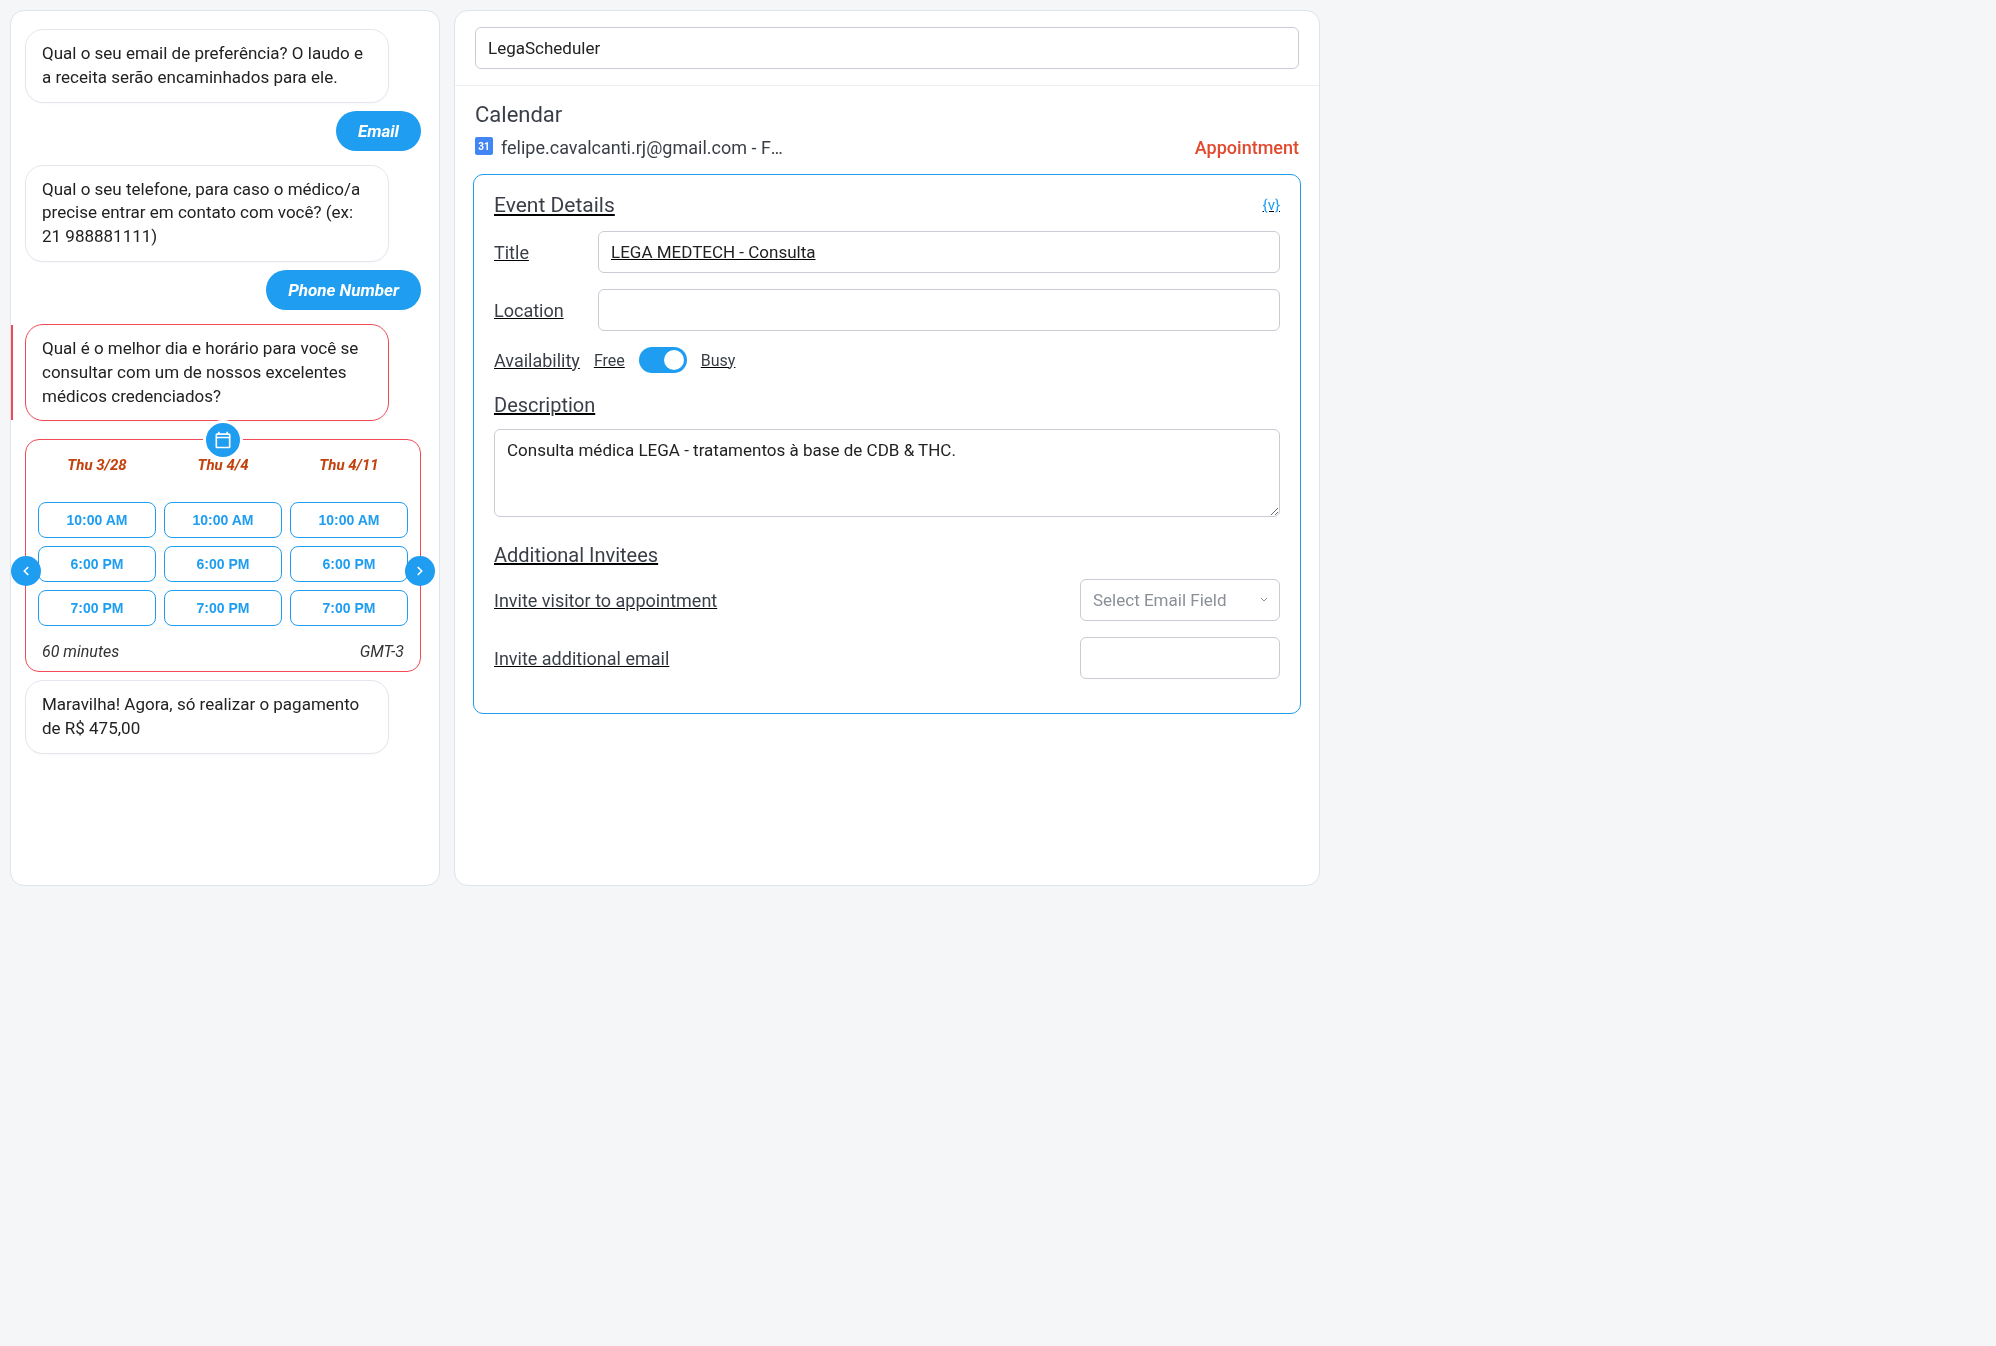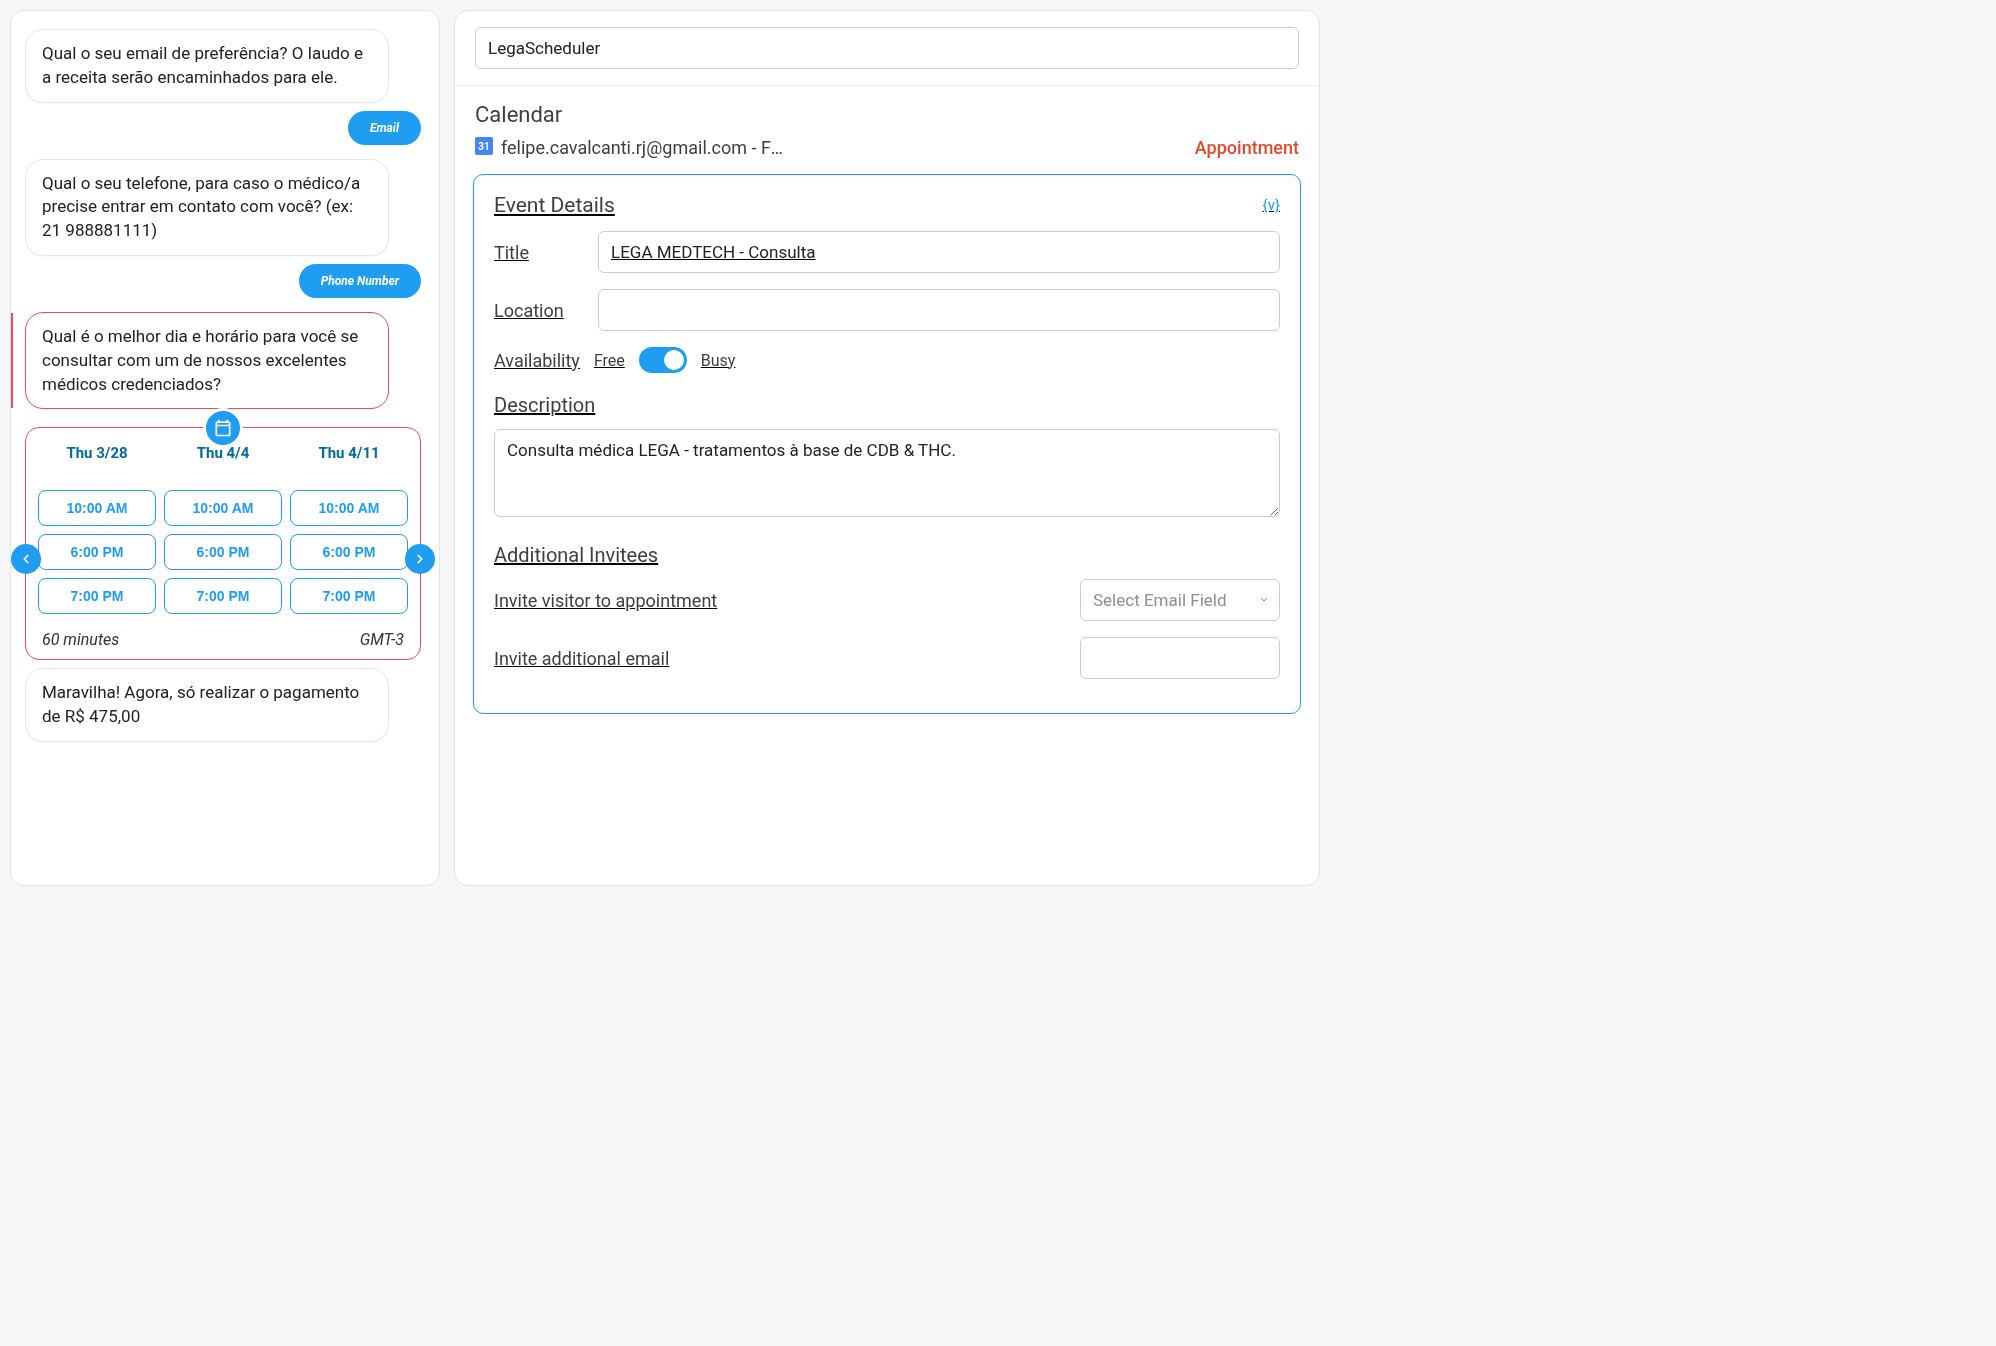--- a/index.html
+++ b/index.html
@@ -50,21 +50,21 @@
     font-size: 17px;
     line-height: 1.4;
     color: #222;
     box-shadow: 0 1px 2px rgba(0,0,0,0.03);
   }
   .user-pill {
     background: #1e9df1;
     color: #fff;
     font-weight: 700;
     font-style: italic;
-    font-size: 12px;
+    font-size: 17px;
     padding: 10px 22px;
     border-radius: 24px;
     margin: 6px 0 14px auto;
     display: block;
     width: fit-content;
   }
   .highlight-msg {
     border: 1.5px solid #ef4a55;
     position: relative;
   }
@@ -96,21 +96,21 @@
     border-radius: 50%;
     display: flex;
     align-items: center;
     justify-content: center;
     border: 3px solid #fff;
   }
   .cal-badge svg { fill: #fff; width: 20px; height: 20px; }
 
   .cal-columns { display: flex; gap: 8px; }
   .cal-col { flex: 1; text-align: center; }
-  .cal-col-header { font-weight: 700; font-size: 15px; color: #0369a1; margin-bottom: 28px; }
+  .cal-col-header { font-weight: 700; font-size: 15px; color: #c2410c; margin-bottom: 28px; font-style: italic; }
   .slot-btn {
     display: block;
     width: 100%;
     border: 1.5px solid #1e9df1;
     background: #fff;
     color: #1e9df1;
     font-weight: 600;
     font-size: 14px;
     padding: 9px 4px;
     border-radius: 8px;

